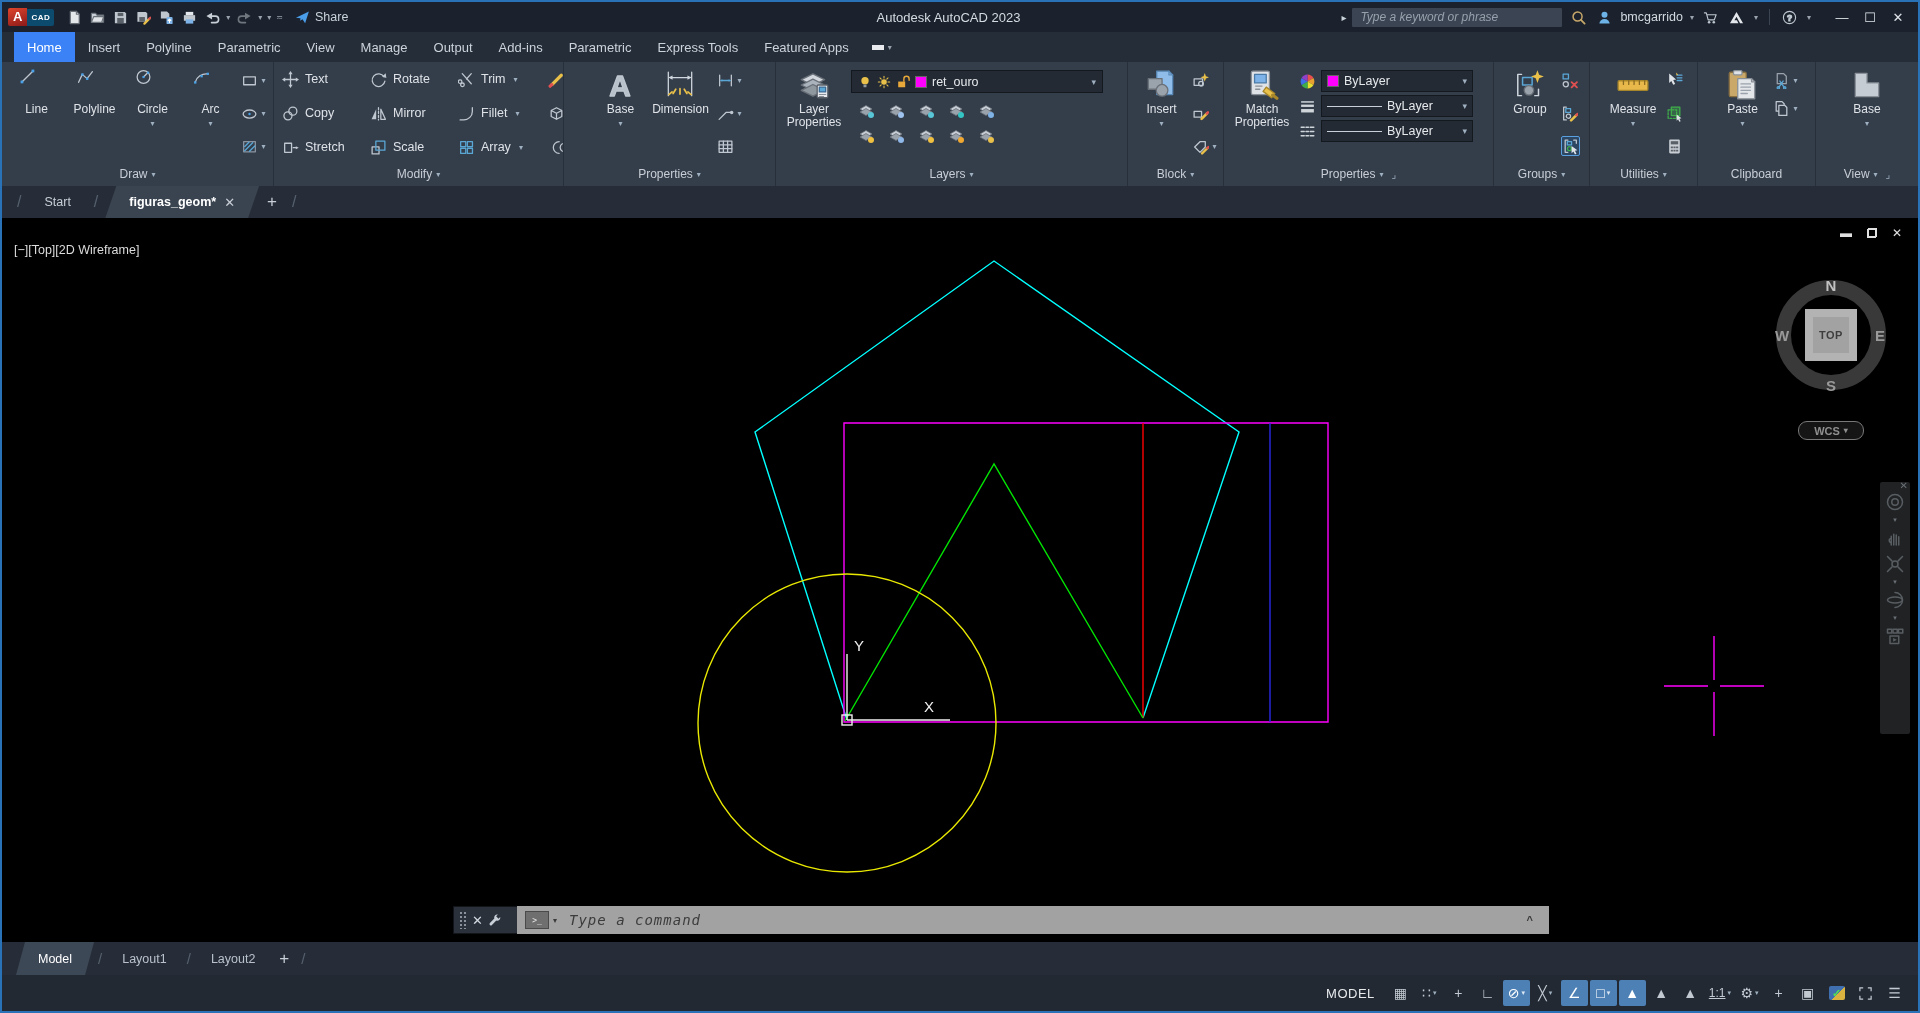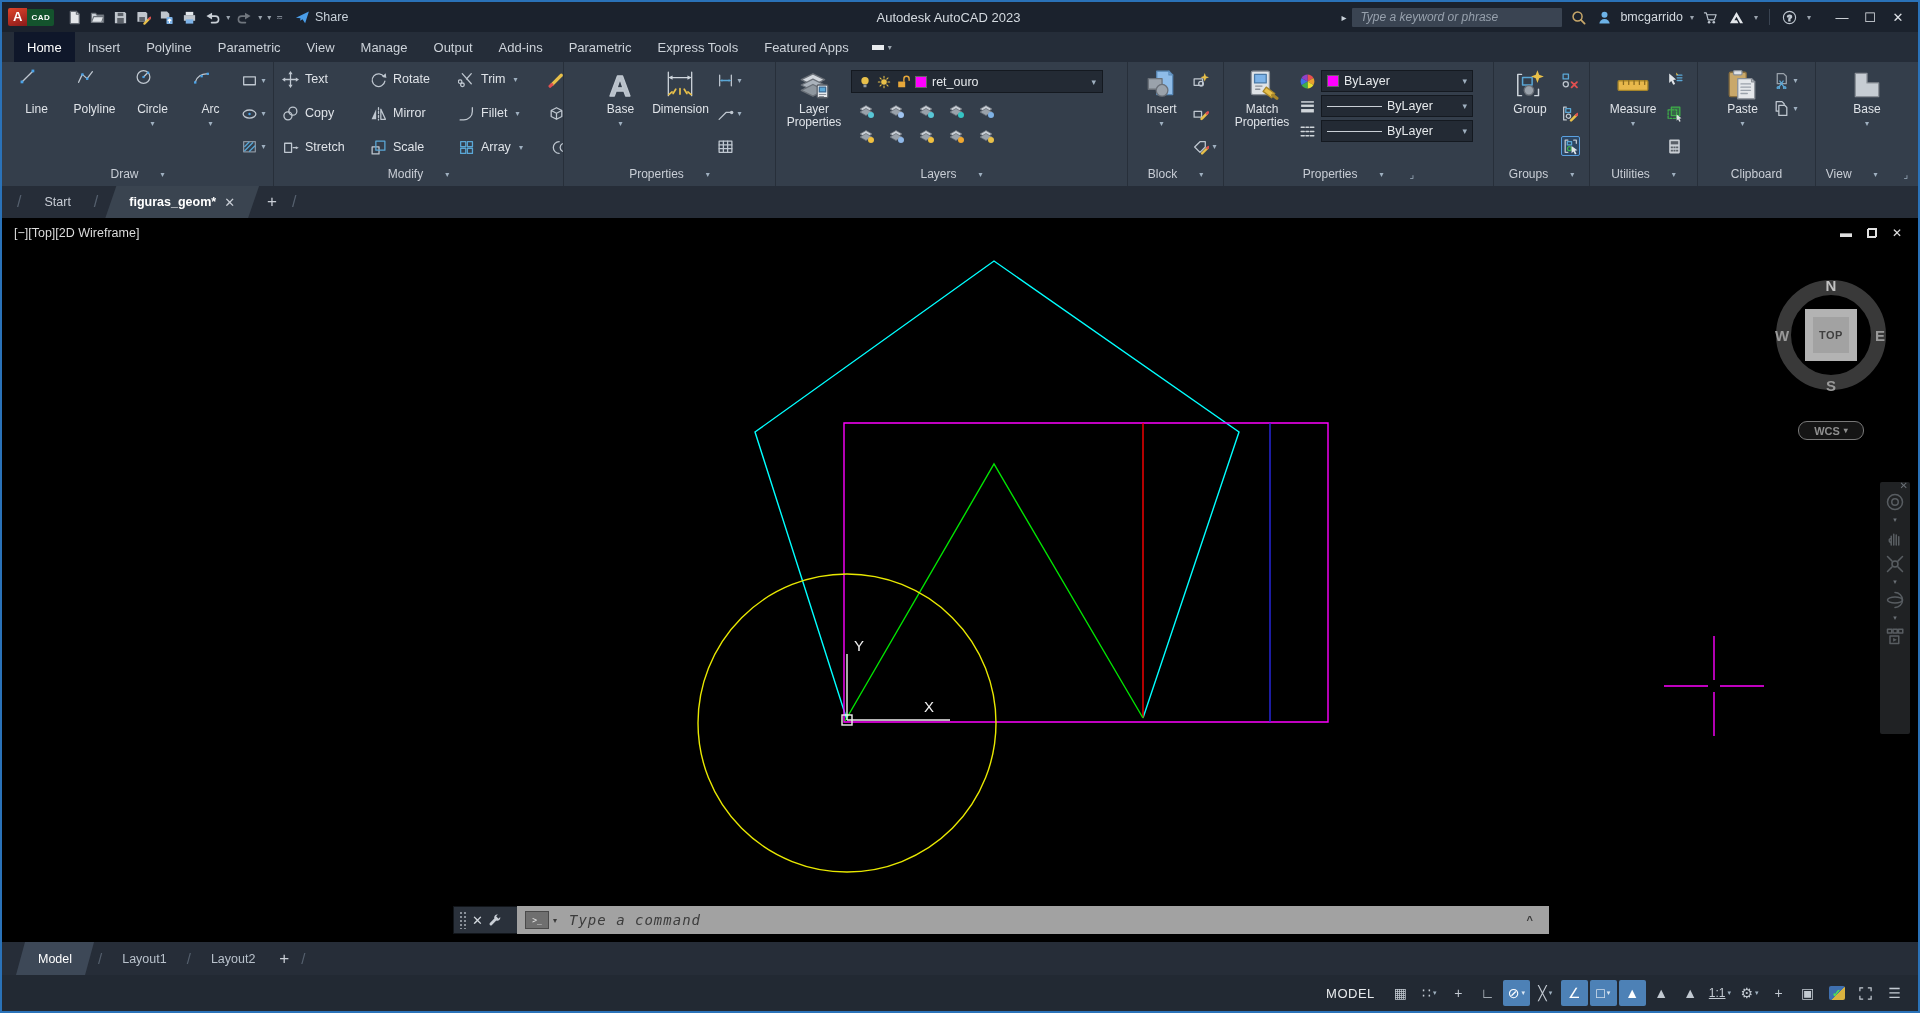--- a/index.html
+++ b/index.html
@@ -7,21 +7,21 @@
     font-family:"Liberation Sans", sans-serif; }
   .app { width:1920px; height:1013px; border:2px solid #2a72b8; background:#333d49;
     display:flex; flex-direction:column; }
 
   
   .titlebar { height:30px; background:#1b222d; display:flex; align-items:center;
     padding:0 6px; position:relative; flex:none; }
   .acad-logo { display:flex; align-items:center; margin-right:10px; cursor:default; }
   .acad-logo .la { background:linear-gradient(160deg,#e0452b,#8a1a1a); color:#fff;
     font-size:13px; font-weight:bold; padding:1px 5px 2px; border-radius:2px 0 0 2px; }
-  .acad-logo .lc { background:#14532d; color:#fff; font-size:8px; font-weight:bold;
+  .acad-logo .lc { background:#0c4a6e; color:#fff; font-size:8px; font-weight:bold;
     padding:4px 4px; border-radius:0 2px 2px 0; letter-spacing:.5px; }
   .qat { display:flex; align-items:center; gap:3px; }
   .qbtn { width:20px; height:20px; display:inline-flex; align-items:center; justify-content:center; }
   .qbtn svg { width:15px; height:15px; }
   .qdd { color:#9aa3ad; font-size:8px; padding:0 1px; }
   .share { display:flex; align-items:center; gap:5px; color:#c9d2da; font-size:12.5px; margin-left:8px; }
   .share svg { width:15px; height:15px; }
   .title { position:absolute; left:50%; transform:translateX(-58%); color:#d4dae0;
     font-size:13px; white-space:nowrap; }
   .tright { margin-left:auto; display:flex; align-items:center; gap:6px; }
@@ -31,30 +31,30 @@
   .searchbox i { color:#97a1ad; font-size:12px; font-style:italic; }
   .uname { color:#d4dae0; font-size:12.5px; }
   .sep { width:1px; height:16px; background:#3a4452; margin:0 4px; }
   .winbtns { display:flex; align-items:center; gap:0; margin-left:10px; }
   .winbtns span { width:28px; text-align:center; color:#dfe3e8; font-size:13px; }
 
   
   .ribbontabs { height:30px; background:#252d39; display:flex; align-items:stretch;
     padding-left:12px; flex:none; }
   .rtab { display:flex; align-items:center; padding:0 13px; color:#ccd2d9; font-size:13px; }
-  .rtab.active { background:#0f172a; color:#fff; }
+  .rtab.active { background:#3b82f6; color:#fff; }
   .ribmin { display:flex; align-items:center; gap:4px; margin-left:10px; }
   .ribmin .bar { width:12px; height:5px; background:#e8eaed; display:inline-block; }
   .ribmin .dd { color:#9aa3ad; font-size:8px; }
 
   
   .ribbonbody { height:124px; background:#343e4b; display:flex; flex:none; }
   .panel { display:flex; flex-direction:column; border-right:1px solid #272f3a; flex:none; }
   .pbody { height:100px; display:flex; padding:4px 5px 0; gap:4px; }
-  .plabel { height:24px; display:flex; align-items:center; justify-content:center; gap:22px;
+  .plabel { height:24px; display:flex; align-items:center; justify-content:center; gap:4px;
     color:#c9ced6; font-size:12px; }
   .plabel .dd { font-size:8px; color:#9fb0c0; }
   .plabel .exp { margin-left:4px; color:#9fb0c0; font-size:10px; }
   .bigbtn { width:54px; display:flex; flex-direction:column; align-items:center;
     padding-top:2px; gap:1px; color:#dfe3e8; font-size:12px; line-height:13px; text-align:center; }
   .bigbtn .ic32 { width:34px; height:34px; }
   .bigbtn .ic32 svg { width:100%; height:100%; }
   .bigbtn .dd { font-size:8px; color:#9fb0c0; }
   .bigbtn.wide { width:66px; }
   .minicol { display:flex; flex-direction:column; justify-content:space-between;
@@ -105,21 +105,21 @@
   .ftab { display:flex; align-items:center; gap:8px; padding:0 16px; color:#c9ced6;
     font-size:12.5px; }
   .ftab.active { background:#3a4450; color:#fff; font-weight:bold;
     clip-path:polygon(11px 0, 100% 0, calc(100% - 11px) 100%, 0 100%); padding:0 24px; }
   .ftab .tclose { font-weight:normal; color:#c9ced6; font-size:13px; }
   .addtab { align-self:center; color:#c9ced6; font-size:17px; padding:0 8px; }
 
   
   .canvas { position:relative; height:724px; background:#000; flex:none; overflow:hidden; }
   .canvas svg.draw { position:absolute; inset:0; width:100%; height:100%; }
-  .vplabel { position:absolute; left:12px; top:8px; color:#dcdcdc; font-size:12.5px; }
+  .vplabel { position:absolute; left:12px; top:25px; color:#dcdcdc; font-size:12.5px; }
   .vpbtns { position:absolute; right:16px; top:8px; display:flex; gap:15px; align-items:center; }
   .vpbtns span { color:#e0e0e0; font-size:12px; }
   .vprst { width:10px; height:10px; position:relative; display:inline-block; }
   .vprst::before { content:""; position:absolute; left:0; bottom:0; width:7px; height:7px;
     border:1px solid #e0e0e0; }
   .vprst::after { content:""; position:absolute; right:0; top:0; width:7px; height:7px;
     border:1px solid #e0e0e0; }
 
   .viewcube { position:absolute; left:1774px; top:62px; width:110px; height:110px; }
   .vring { position:absolute; inset:0; border-radius:50%; border:15px solid rgba(62,62,62,.92); }

